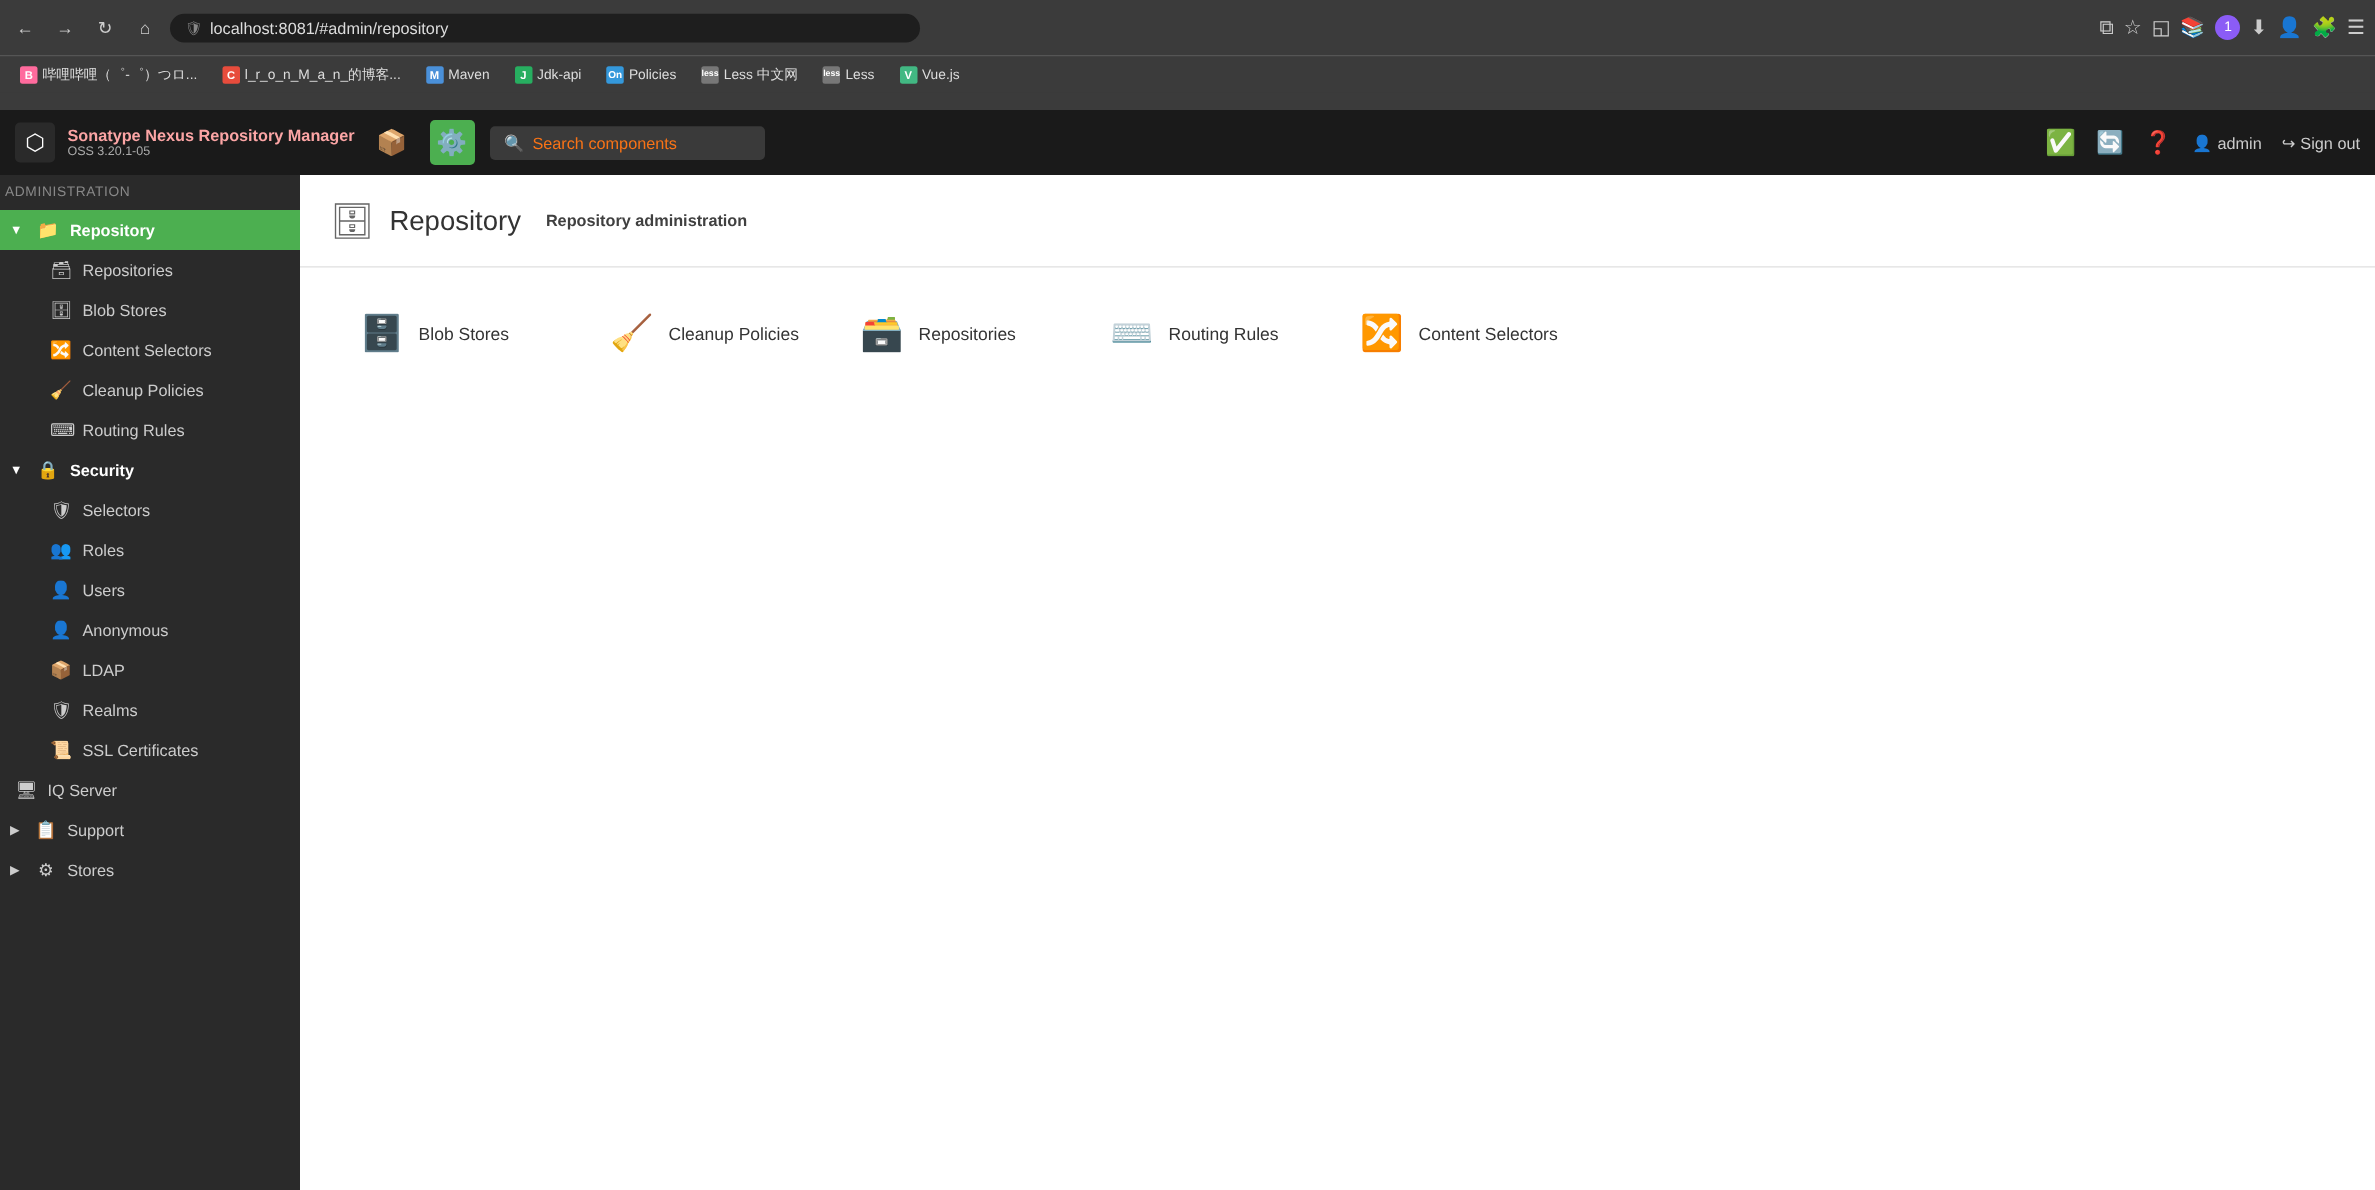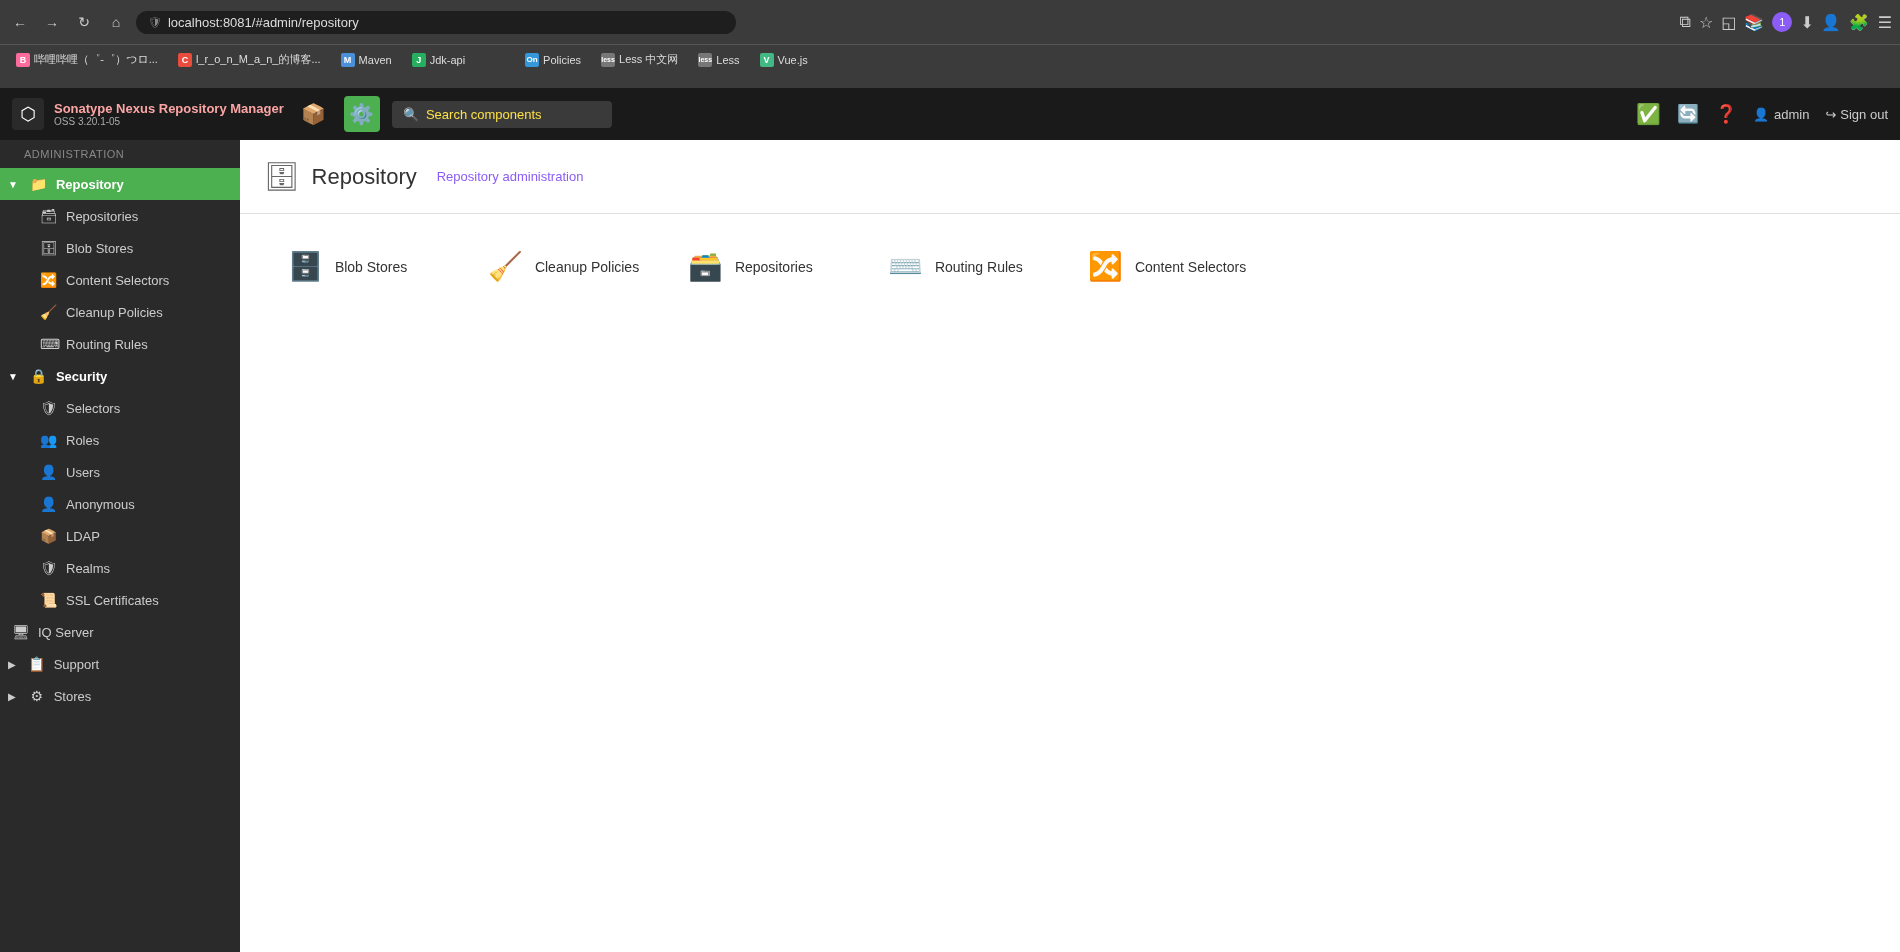--- a/index.html
+++ b/index.html
@@ -128,21 +128,21 @@
 
     
     .sidebar {
       width: 240px;
       background: #2a2a2a;
       color: #ccc;
       flex-shrink: 0;
       overflow-y: auto;
     }
     .sidebar-section-header {
-      padding: 8px 24px;
+      padding: 8px 4px;
       font-size: 11px;
       text-transform: uppercase;
       color: #888;
       letter-spacing: 0.5px;
     }
     .sidebar-item {
       display: flex; align-items: center; gap: 8px;
       padding: 8px 12px 8px 16px;
       cursor: pointer;
       color: #ccc;
@@ -170,21 +170,21 @@
       padding: 20px 24px;
       border-bottom: 1px solid #e0e0e0;
     }
     .page-header-icon {
       font-size: 28px; color: #666;
     }
     .page-header-title {
       font-size: 22px; font-weight: normal; color: #333;
     }
     .page-header-subtitle {
-      font-size: 13px; color: #8b5cf6; margin-left: 8px;
+      font-size: 13px; color: #404040; margin-left: 8px; font-weight: bold;
     }
     .cards-grid {
       display: flex;
       flex-wrap: wrap;
       gap: 0;
       padding: 20px 24px;
     }
     .card {
       display: flex; align-items: center; gap: 12px;
       padding: 16px 24px;
@@ -231,21 +231,21 @@
     </div>
     <div class="bookmark-item">
       <span class="bm-icon" style="background:#4a90d9;color:white;">M</span>
       <span>Maven</span>
     </div>
     <div class="bookmark-item">
       <span class="bm-icon" style="background:#27ae60;color:white;">J</span>
       <span>Jdk-api</span>
     </div>
     <div class="bookmark-item">
-      <span class="bm-icon" style="background:#3498db;color:white;font-size:8px;margin-left:40px;">On</span>
+      <span class="bm-icon" style="background:#3498db;color:white;font-size:8px;">On</span>
       <span>Policies</span>
     </div>
     <div class="bookmark-item">
       <span class="bm-icon" style="background:#777;color:white;font-size:7px;">less</span>
       <span>Less 中文网</span>
     </div>
     <div class="bookmark-item">
       <span class="bm-icon" style="background:#777;color:white;font-size:7px;">less</span>
       <span>Less</span>
     </div>
@@ -263,21 +263,21 @@
       <div class="logo-icon">⬡</div>
       <div class="app-title-block">
         <span class="app-title">Sonatype Nexus Repository Manager</span>
         <span class="app-version">OSS 3.20.1-05</span>
       </div>
     </div>
     <div class="nav-icon-btn" style="font-size:20px;">📦</div>
     <div class="nav-icon-btn active" style="font-size:20px;">⚙️</div>
     <div class="search-box">
       <span>🔍</span>
-      <span style="color:#fde047;">Search components</span>
+      <span style="color:#f97316;">Search components</span>
     </div>
     <div class="nav-right">
       <span class="nav-right-icon green">✅</span>
       <span class="nav-right-icon">🔄</span>
       <span class="nav-right-icon">❓</span>
       <div class="admin-label">
         <span>👤</span>
         <span>admin</span>
       </div>
       <div class="signout-btn">

